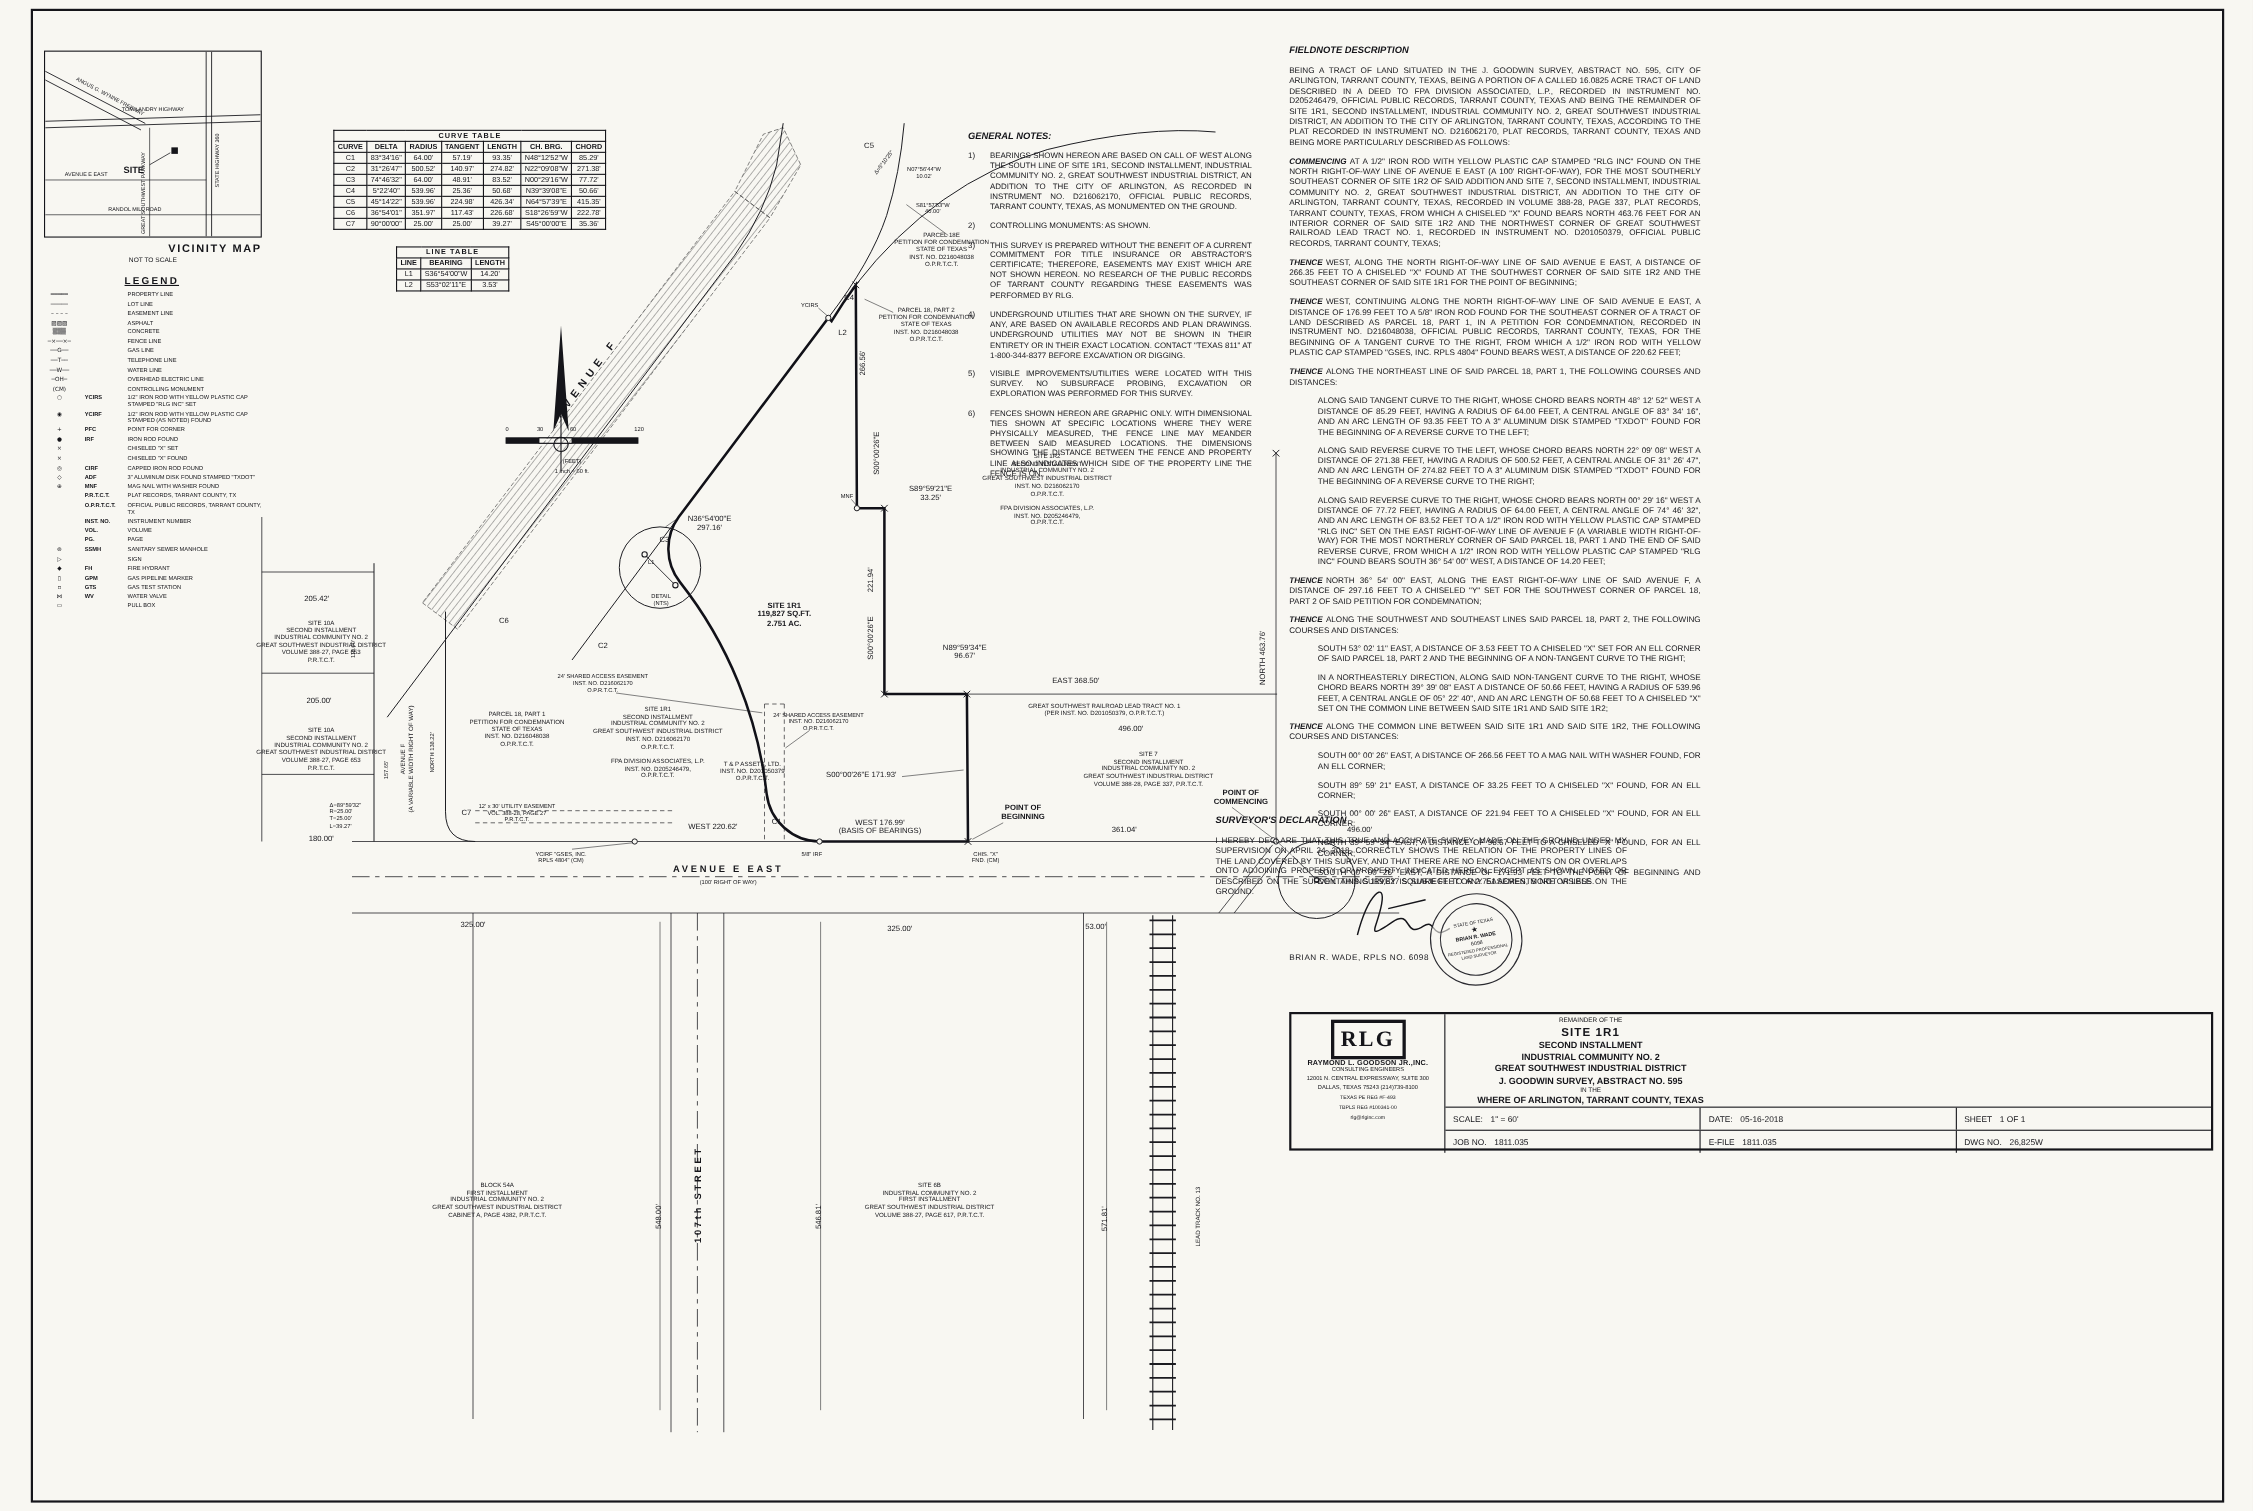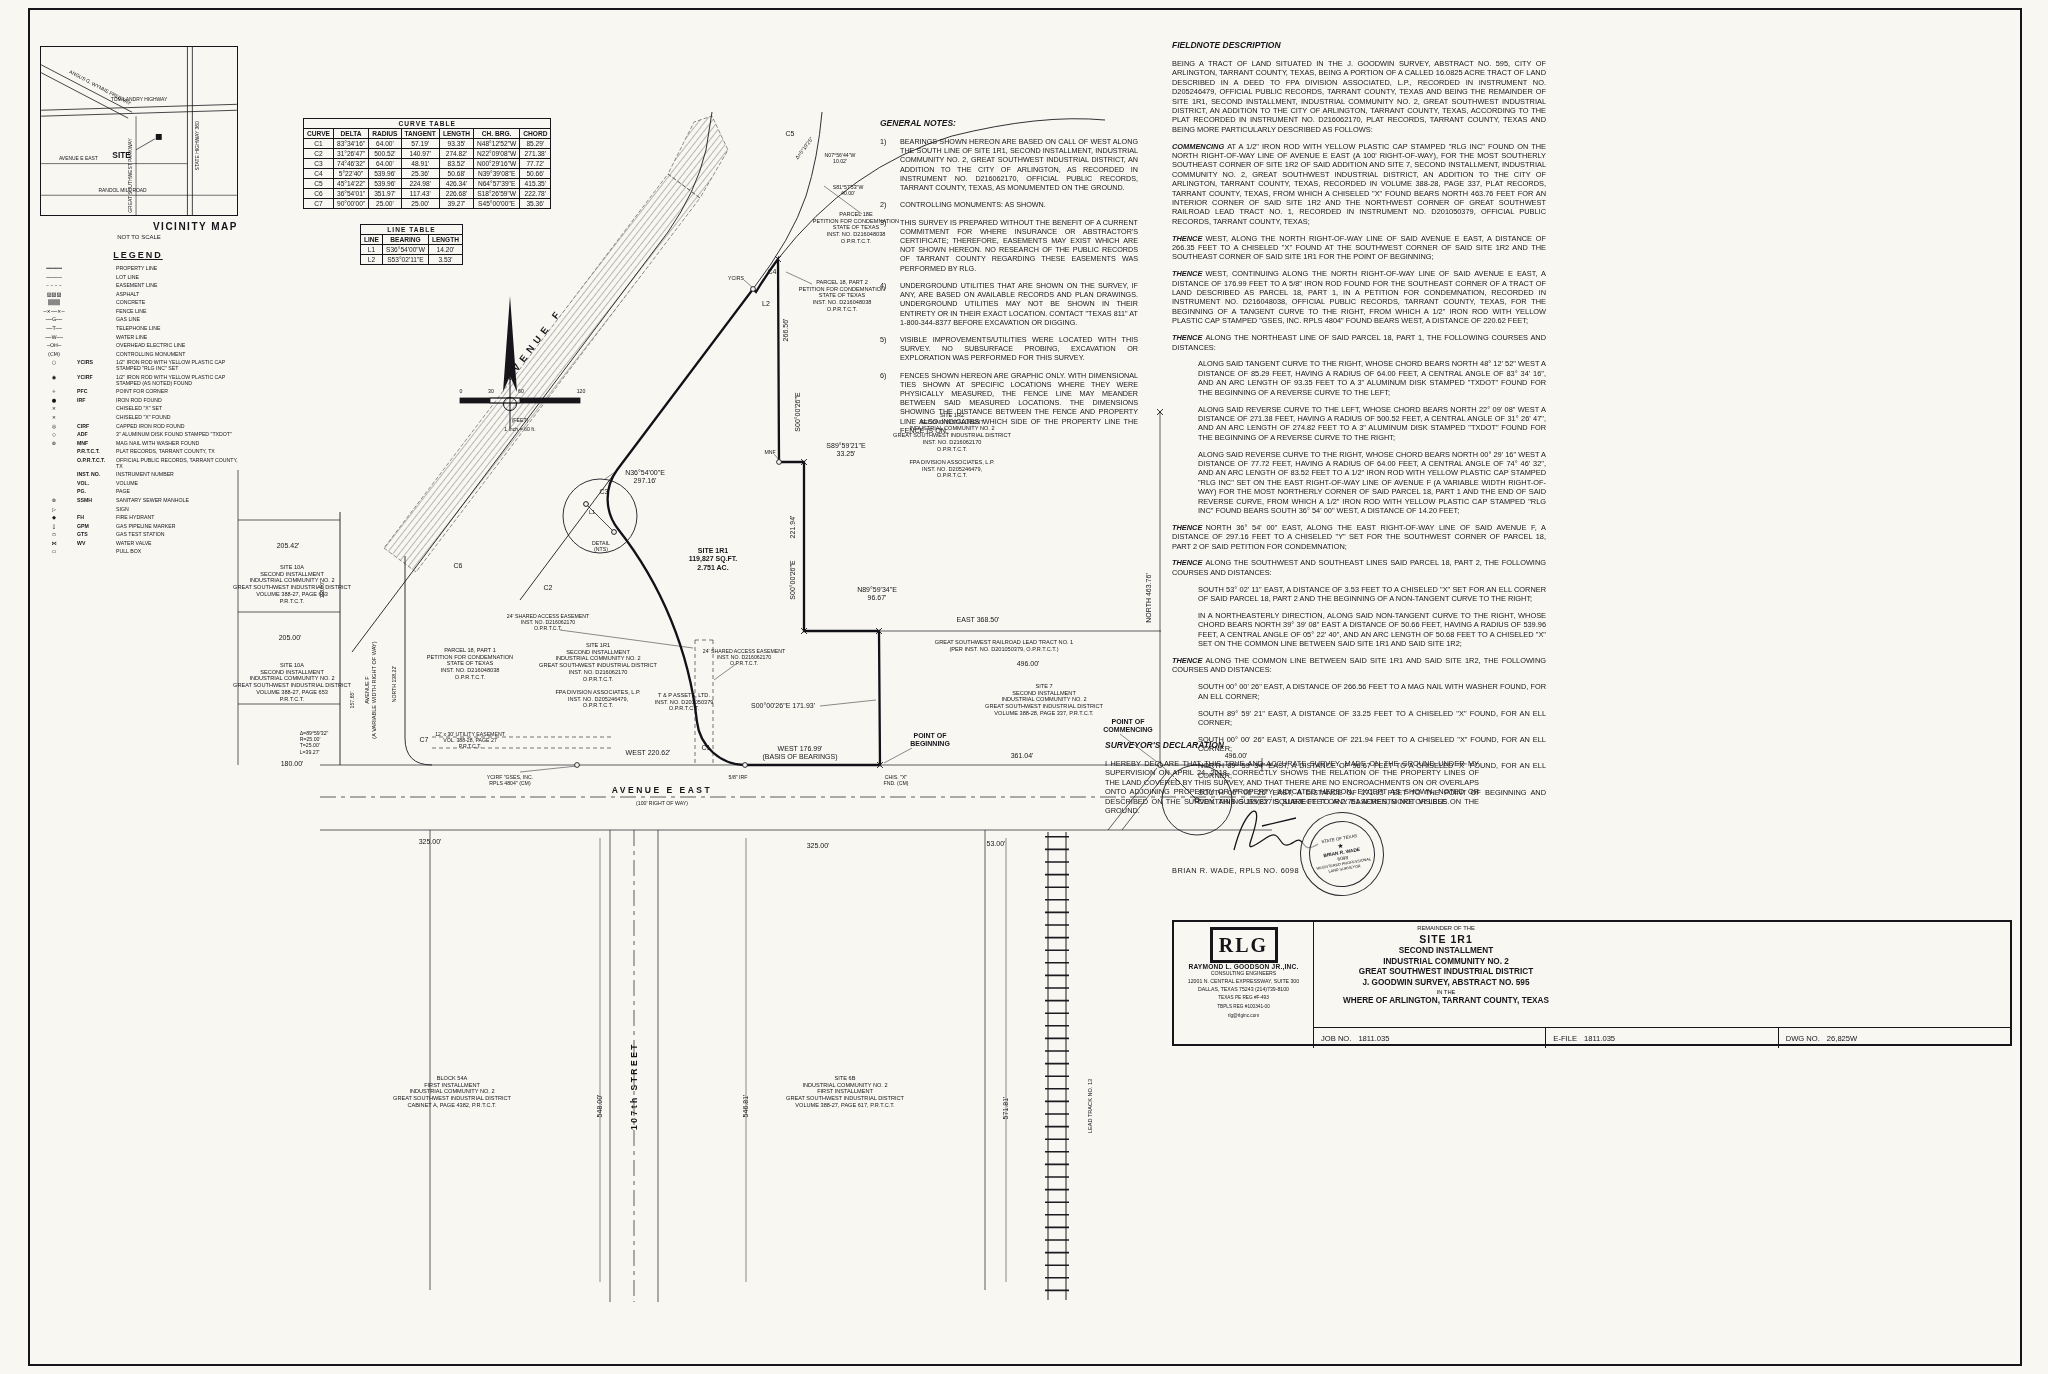--- a/index.html
+++ b/index.html
@@ -558,21 +558,21 @@
           <span class="gn-txt">BEARINGS SHOWN HEREON ARE BASED ON CALL OF WEST ALONG THE SOUTH LINE OF SITE 1R1, SECOND INSTALLMENT, INDUSTRIAL COMMUNITY NO. 2, GREAT SOUTHWEST INDUSTRIAL DISTRICT, AN ADDITION TO THE CITY OF ARLINGTON, AS RECORDED IN INSTRUMENT NO. D216062170, OFFICIAL PUBLIC RECORDS, TARRANT COUNTY, TEXAS, AS MONUMENTED ON THE GROUND.</span>
         </div>
 
         <div class="gn-row">
           <span class="gn-num">2)</span>
           <span class="gn-txt">CONTROLLING MONUMENTS: AS SHOWN.</span>
         </div>
 
         <div class="gn-row">
           <span class="gn-num">3)</span>
-          <span class="gn-txt">THIS SURVEY IS PREPARED WITHOUT THE BENEFIT OF A CURRENT COMMITMENT FOR WHERE INSURANCE OR ABSTRACTOR'S CERTIFICATE; THEREFORE, EASEMENTS MAY EXIST WHICH ARE NOT SHOWN HEREON. NO RESEARCH OF THE PUBLIC RECORDS OF TARRANT COUNTY REGARDING THESE EASEMENTS WAS PERFORMED BY RLG.</span>
+          <span class="gn-txt">THIS SURVEY IS PREPARED WITHOUT THE BENEFIT OF A CURRENT COMMITMENT FOR TITLE INSURANCE OR ABSTRACTOR'S CERTIFICATE; THEREFORE, EASEMENTS MAY EXIST WHICH ARE NOT SHOWN HEREON. NO RESEARCH OF THE PUBLIC RECORDS OF TARRANT COUNTY REGARDING THESE EASEMENTS WAS PERFORMED BY RLG.</span>
         </div>
 
         <div class="gn-row">
           <span class="gn-num">4)</span>
           <span class="gn-txt">UNDERGROUND UTILITIES THAT ARE SHOWN ON THE SURVEY, IF ANY, ARE BASED ON AVAILABLE RECORDS AND PLAN DRAWINGS. UNDERGROUND UTILITIES MAY NOT BE SHOWN IN THEIR ENTIRETY OR IN THEIR EXACT LOCATION. CONTACT "TEXAS 811" AT 1-800-344-8377 BEFORE EXCAVATION OR DIGGING.</span>
         </div>
 
         <div class="gn-row">
           <span class="gn-num">5)</span>
           <span class="gn-txt">VISIBLE IMPROVEMENTS/UTILITIES WERE LOCATED WITH THIS SURVEY. NO SUBSURFACE PROBING, EXCAVATION OR EXPLORATION WAS PERFORMED FOR THIS SURVEY.</span>
@@ -702,20 +702,34 @@
         <div class="tl-line m">INDUSTRIAL COMMUNITY NO. 2</div>
 
         <div class="tl-line m">GREAT SOUTHWEST INDUSTRIAL DISTRICT</div>
 
         <div class="tl-line m">J. GOODWIN SURVEY, ABSTRACT NO. 595</div>
 
         <div class="tl-line s">IN THE</div>
 
         <div class="tl-line m">WHERE OF ARLINGTON, TARRANT COUNTY, TEXAS</div>
       </div>
+    <div class="tb-row r1">
+      <div class="tb-cell">
+          <span class="tb-lab">SCALE:</span>
+          <span class="tb-val">1" = 60'</span>
+        </div>
+      <div class="tb-cell">
+          <span class="tb-lab">DATE:</span>
+          <span class="tb-val">05-16-2018</span>
+        </div>
+      <div class="tb-cell">
+          <span class="tb-lab">SHEET</span>
+          <span class="tb-val">1 OF 1</span>
+        </div>
+    </div>
     <div class="tb-row r2">
       <div class="tb-cell">
           <span class="tb-lab">JOB NO.</span>
           <span class="tb-val">1811.035</span>
         </div>
       <div class="tb-cell">
           <span class="tb-lab">E-FILE</span>
           <span class="tb-val">1811.035</span>
         </div>
       <div class="tb-cell">

